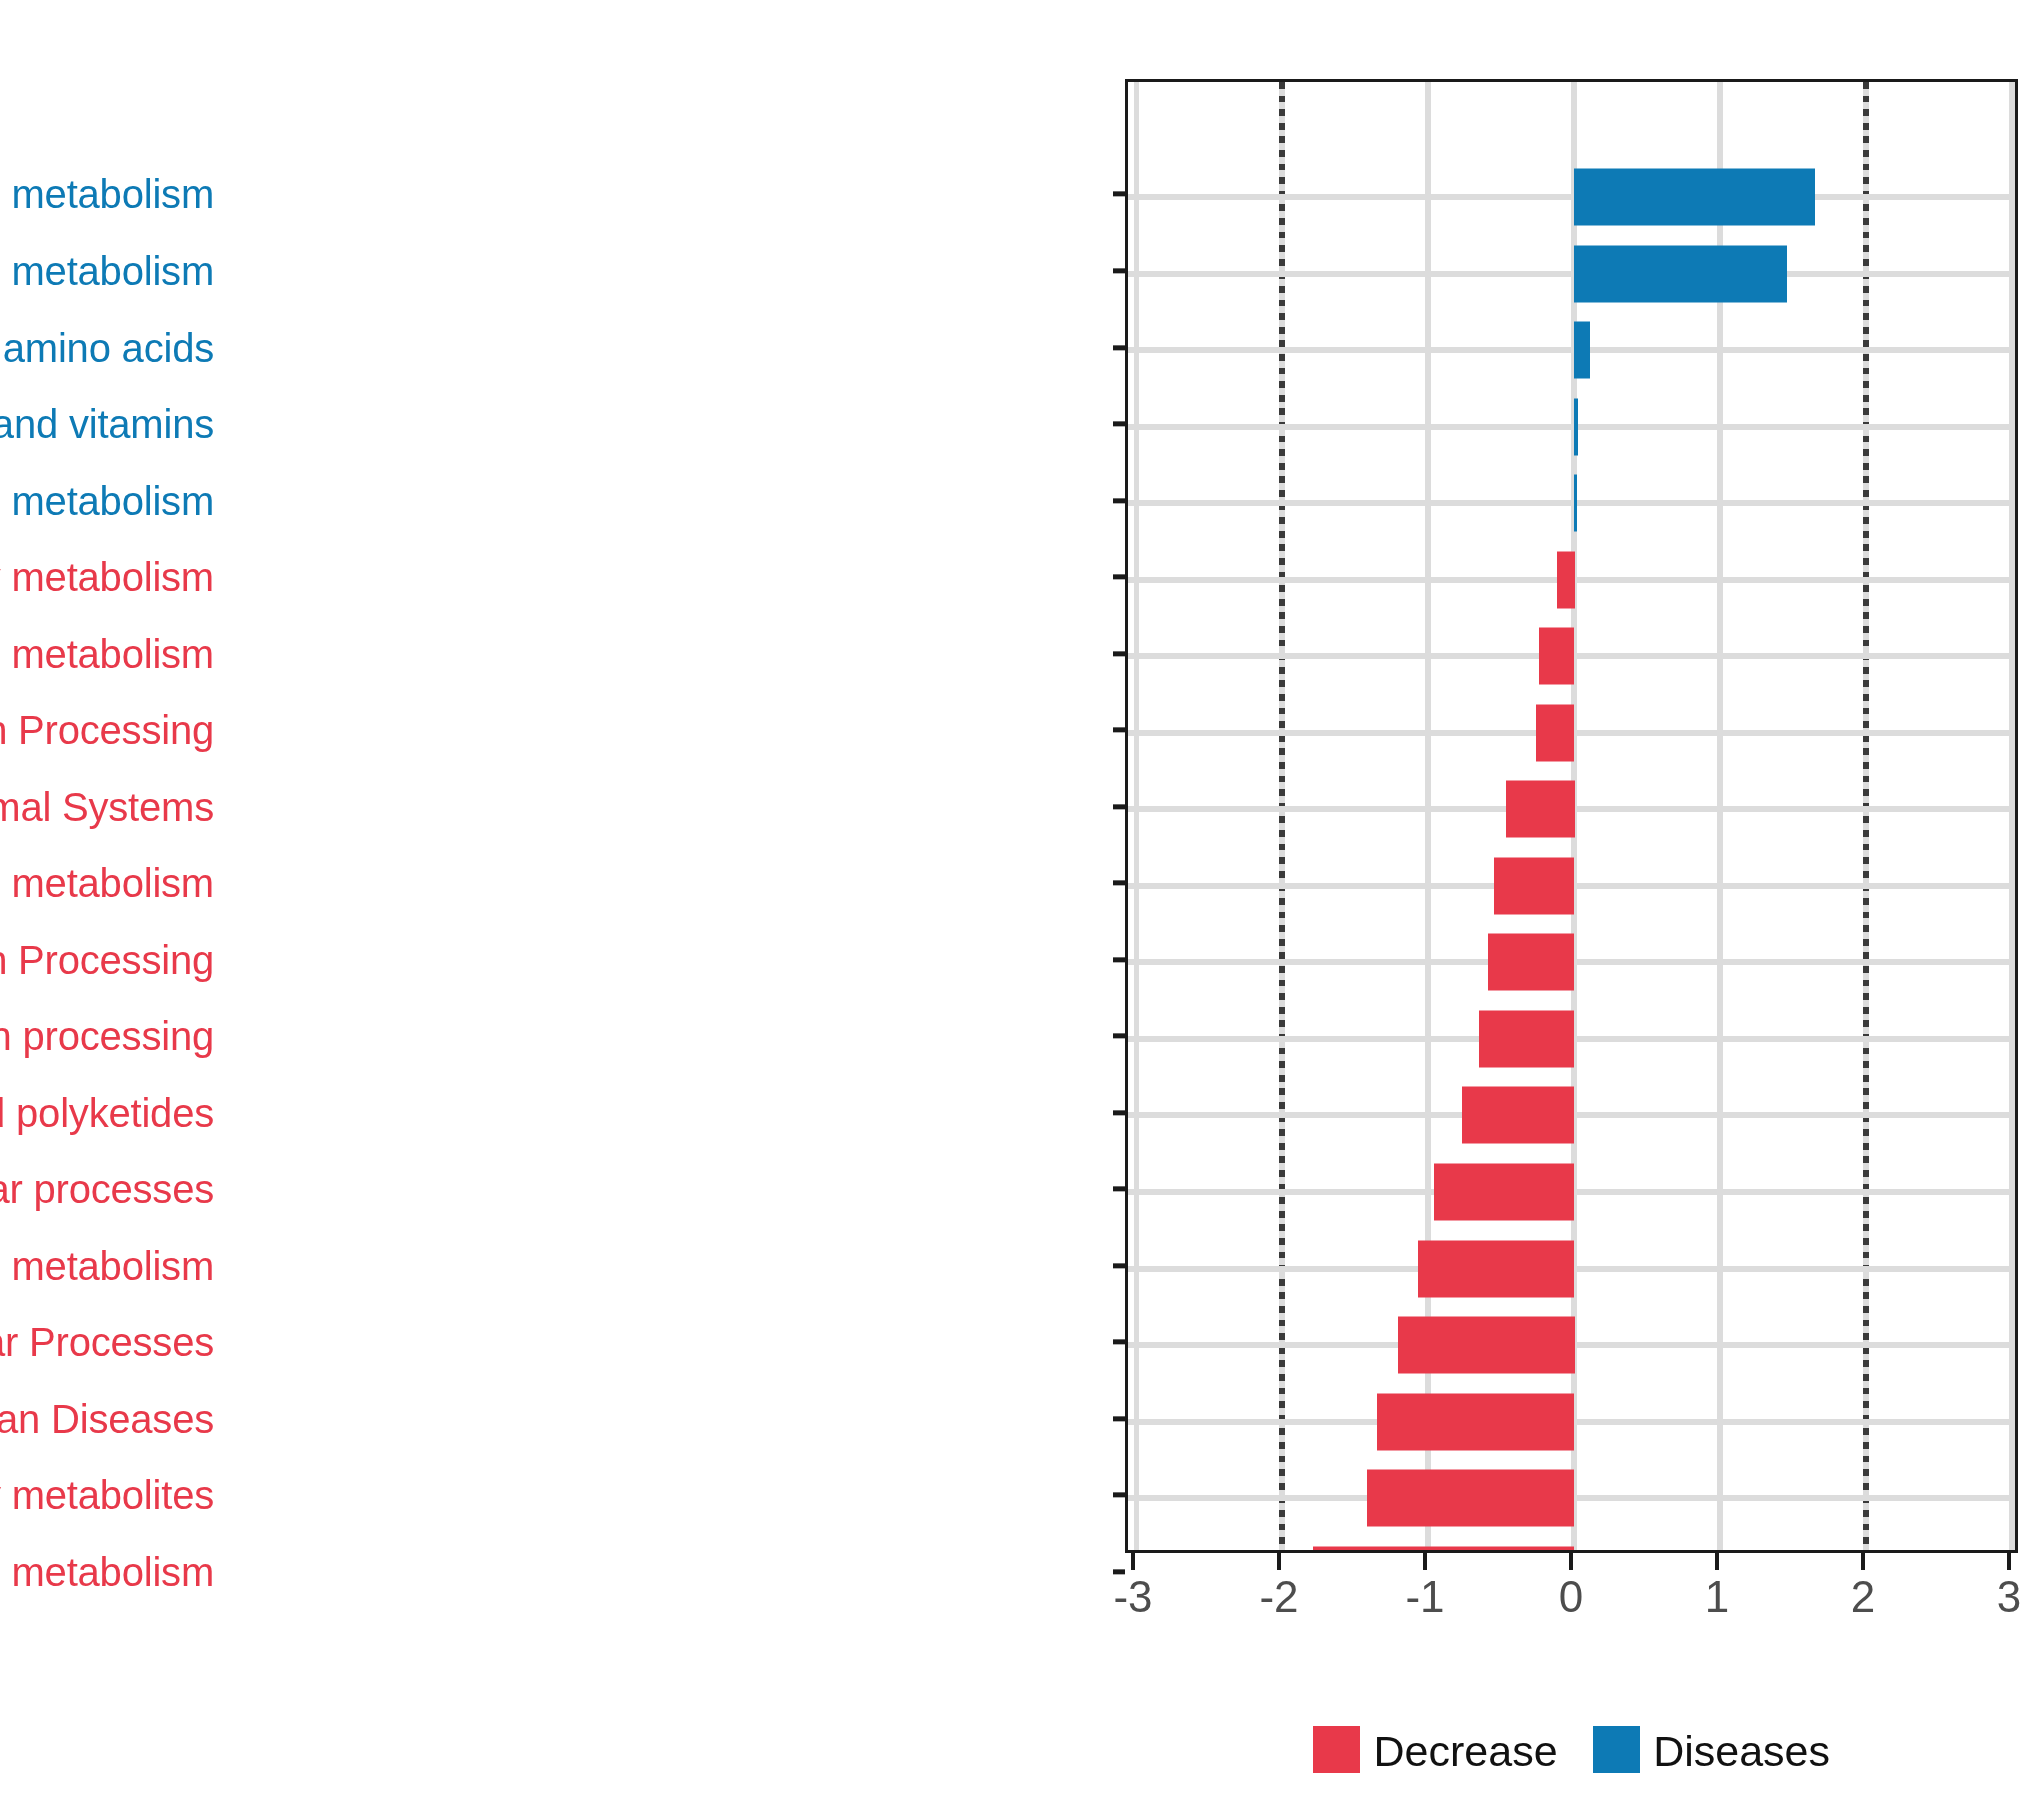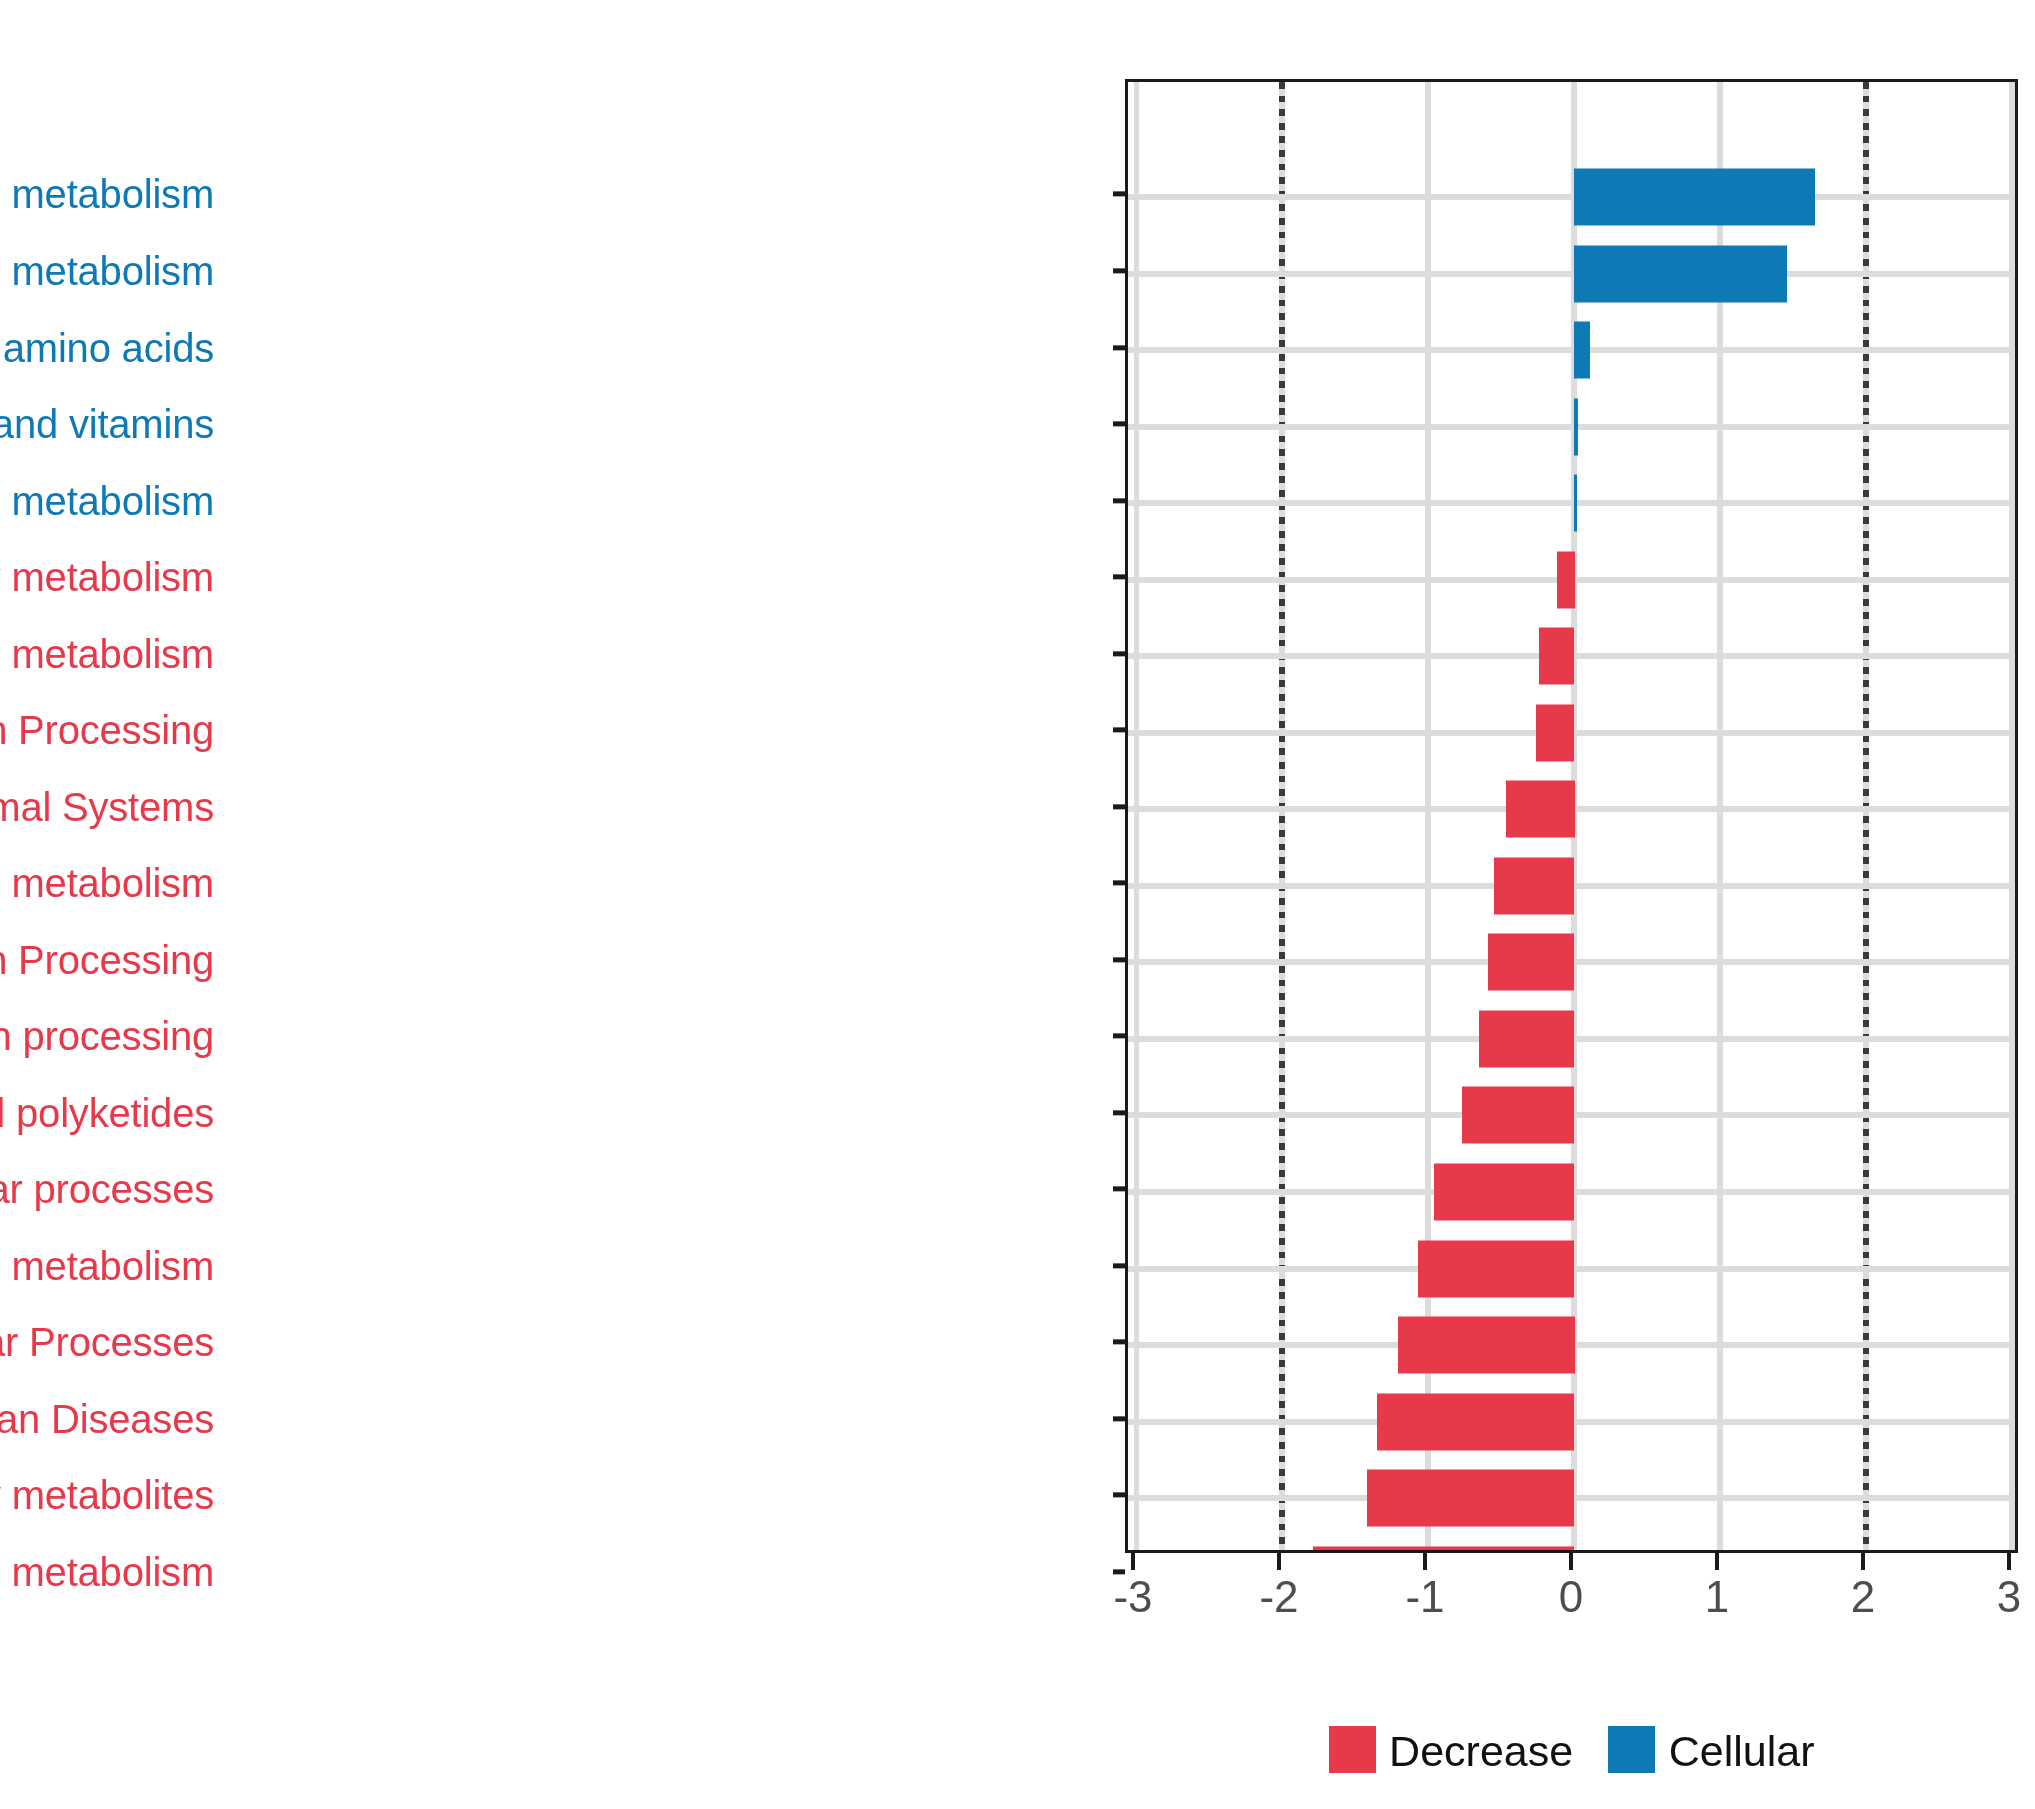--- a/index.html
+++ b/index.html
@@ -243,21 +243,21 @@
     </div>
 
 
   <div id="legend">
       <div class="legend-item">
         <div class="legend-swatch dec"></div>
         <div class="legend-text">Decrease</div>
       </div>
       <div class="legend-item">
         <div class="legend-swatch inc"></div>
-        <div class="legend-text">Cellular</div>
+        <div class="legend-text">Diseases</div>
       </div>
     </div>
 
 <div class="ytick" style="left: 1113px; top: 194px;"></div>
     <div class="ytick" style="left: 1113px; top: 271px;"></div>
     <div class="ytick" style="left: 1113px; top: 348px;"></div>
     <div class="ytick" style="left: 1113px; top: 424px;"></div>
     <div class="ytick" style="left: 1113px; top: 501px;"></div>
     <div class="ytick" style="left: 1113px; top: 577px;"></div>
     <div class="ytick" style="left: 1113px; top: 654px;"></div>

